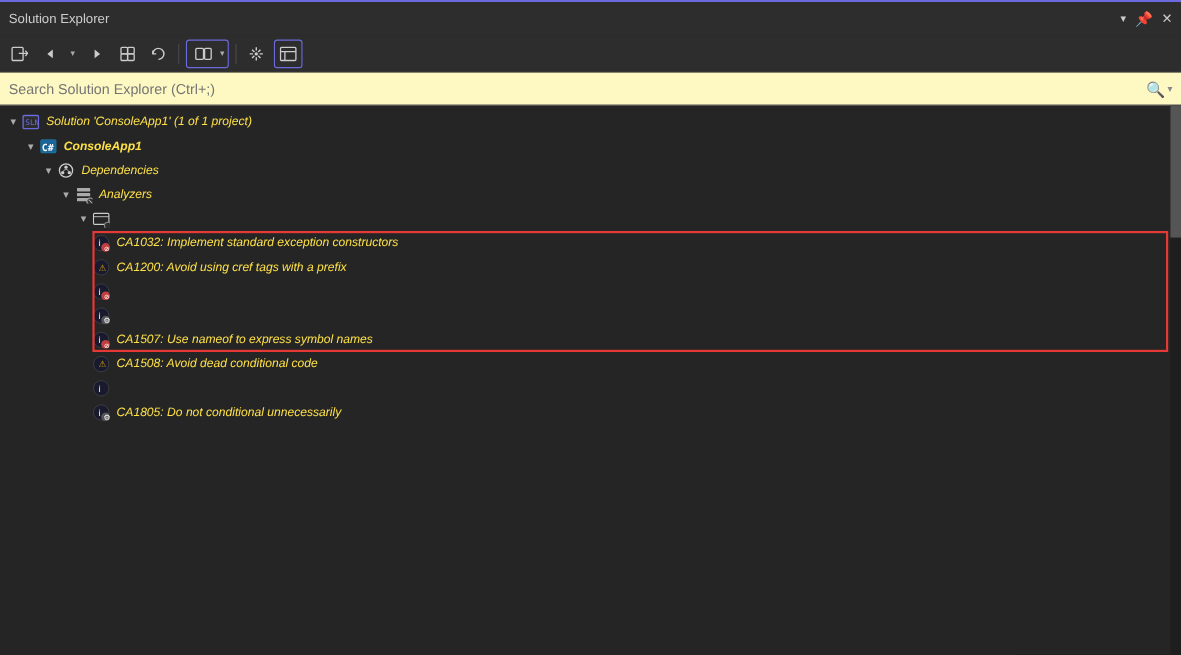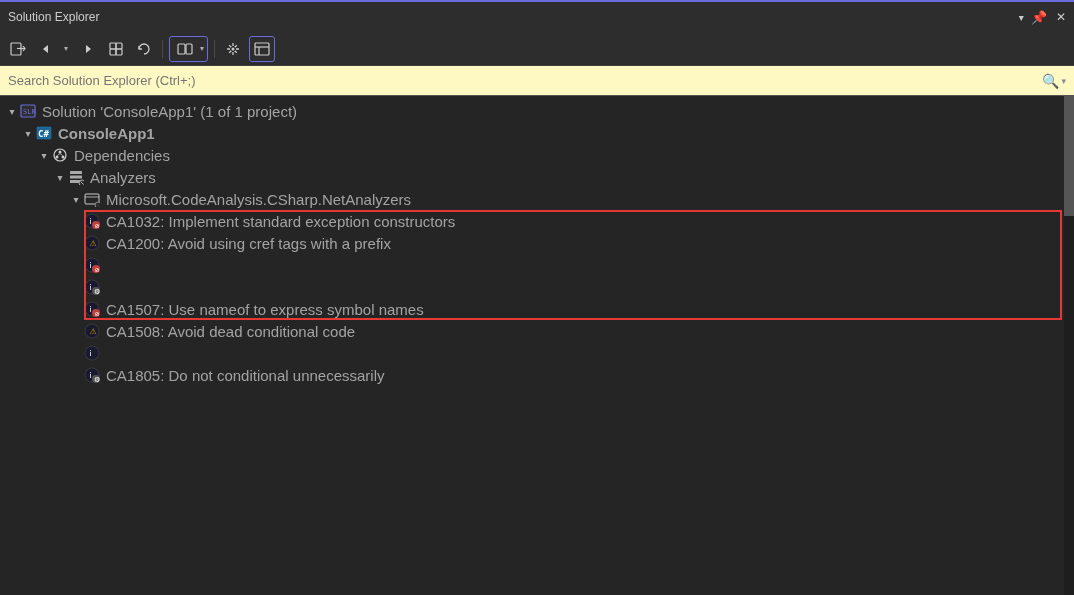--- a/index.html
+++ b/index.html
@@ -151,22 +151,23 @@
       width: 18px;
       height: 18px;
       flex-shrink: 0;
       display: flex;
       align-items: center;
       justify-content: flex-start;
       margin-right: 4px;
     }
 
     .item-label {
-      color: #a3a3a3;
-      font-size: 15px;
+      color: #fde047;
+      font-size: 11px;
+      font-style: italic;
     }
 
     .item-label.bold {
       font-weight: bold;
     }
   </style>
 </head>
 <body>
 
 <div class="panel">
@@ -325,21 +326,20 @@
     <div class="tree-item">
       <div class="indent" style="width:68px;"></div>
       <div class="expand-arrow">▾</div>
       <div class="item-icon">
         <svg width="16" height="16" viewBox="0 0 16 16">
           <rect x="1" y="3" width="14" height="10" rx="1" fill="none" stroke="#ccc" stroke-width="1"></rect>
           <line x1="1" y1="6" x2="15" y2="6" stroke="#ccc" stroke-width="0.8"></line>
           <circle cx="14" cy="14" r="3" fill="#2d2d2d" stroke="#888" stroke-width="1"></circle>
         </svg>
       </div>
-      <span class="item-label">Microsoft.CodeAnalysis.CSharp.NetAnalyzers</span>
     </div>
 
     <div style="position:relative;">
       <div style="position:absolute;left:84px;top:0;right:12px;bottom:0;border:2px solid #e53935;pointer-events:none;z-index:5;"></div>
 
       <div class="tree-item">
         <div class="indent" style="width:84px;"></div>
         <div class="item-icon">
           <svg width="16" height="16" viewBox="0 0 16 16">
             <circle cx="8" cy="8" r="7" fill="#1a1a2e" stroke="#555" stroke-width="0.5"></circle>

